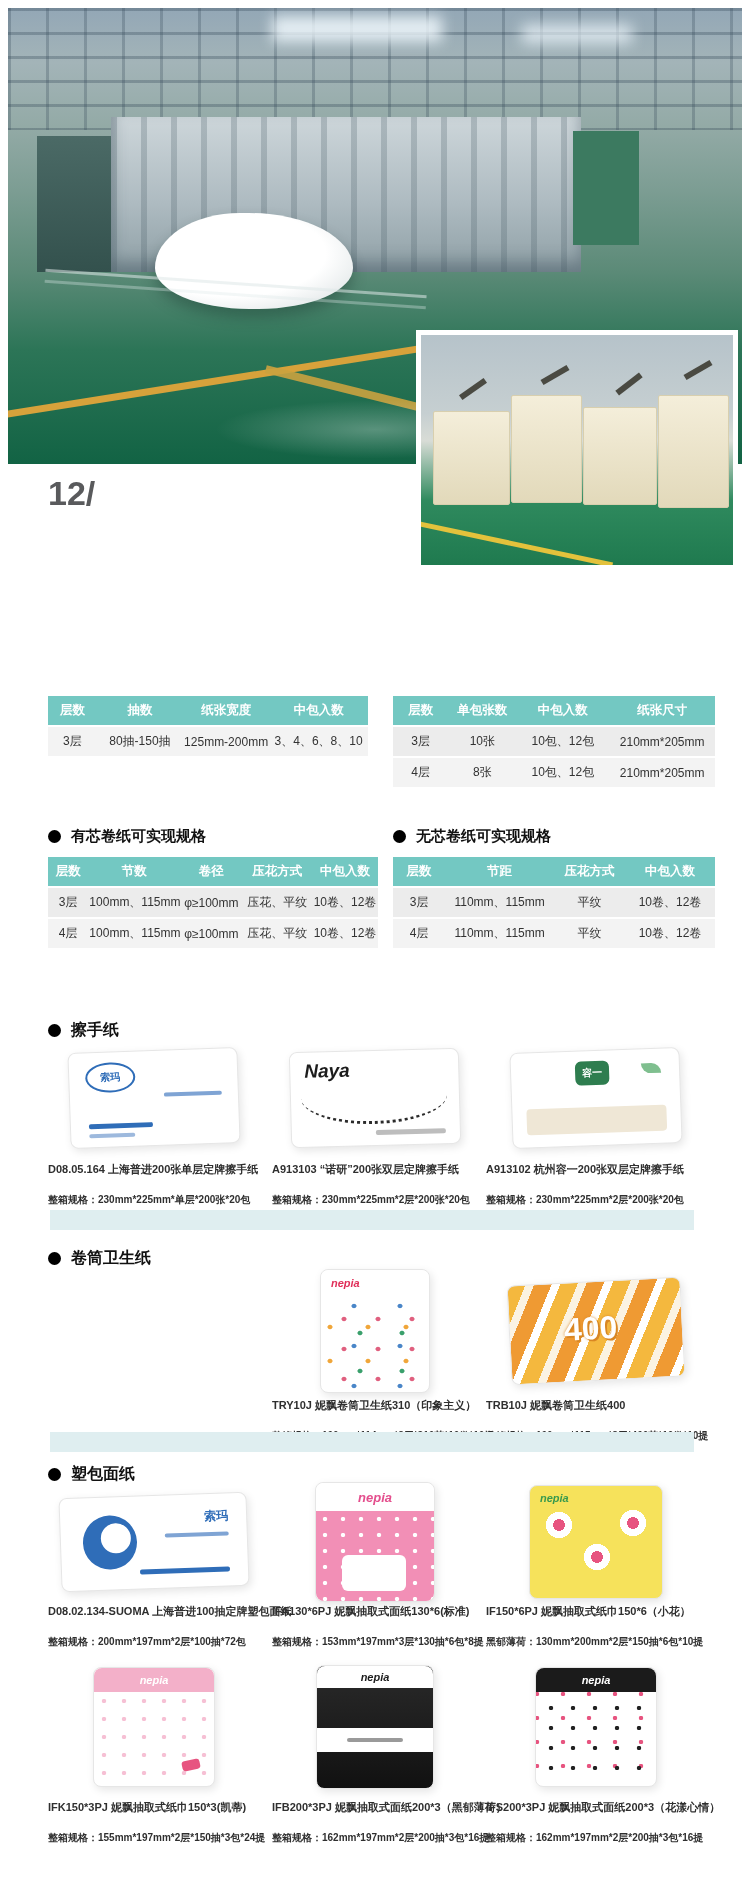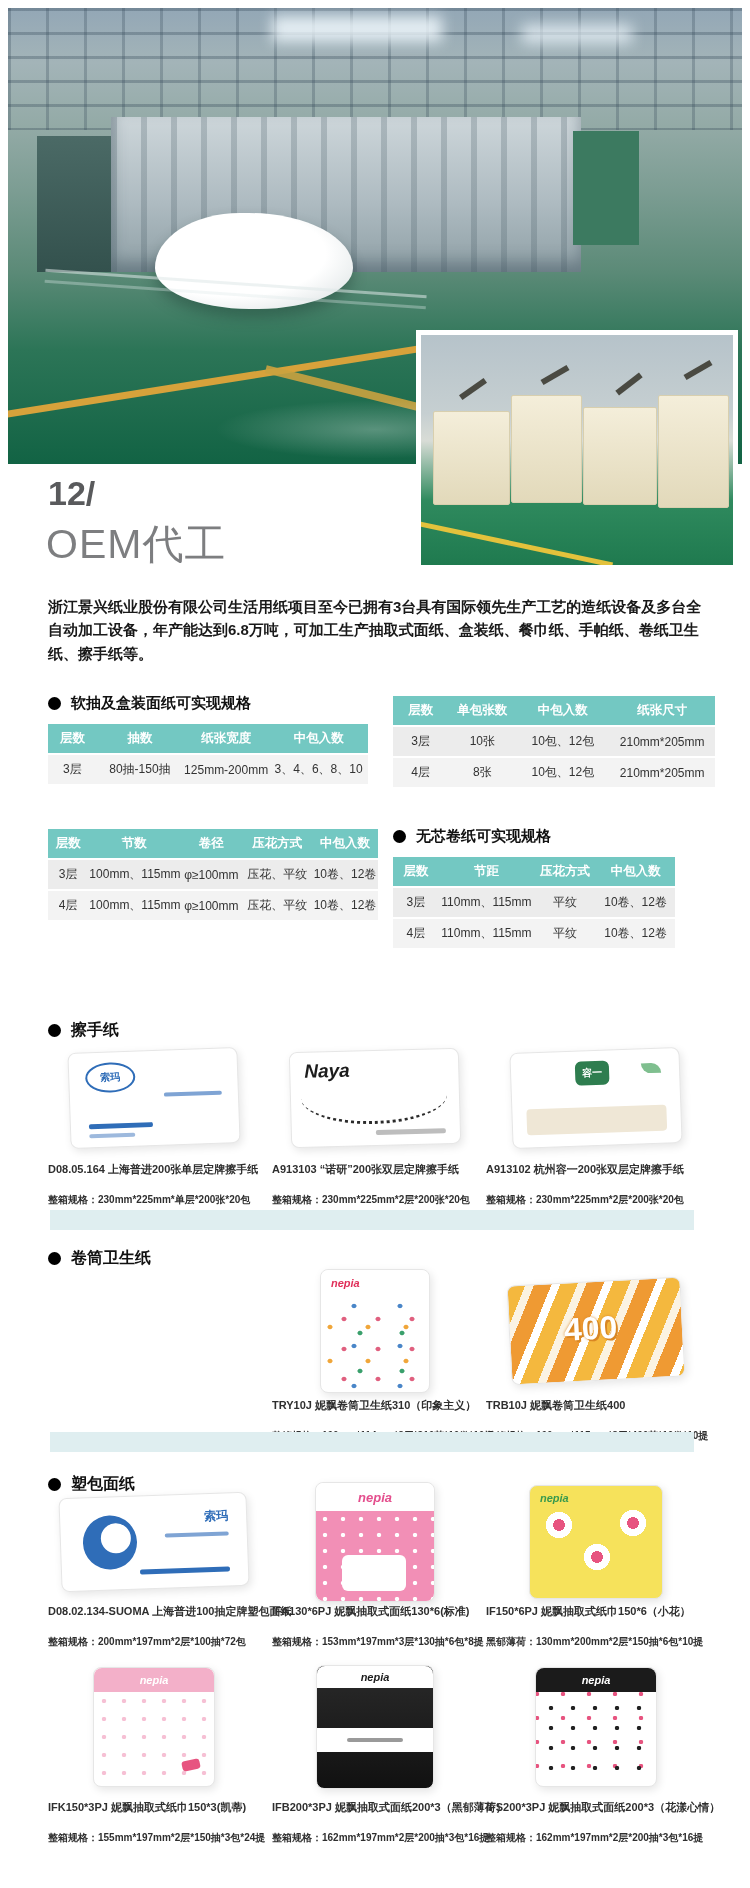--- a/index.html
+++ b/index.html
@@ -186,28 +186,22 @@
       <div class="im-a im-a4"></div>
       <div class="im-m im-m1"></div>
       <div class="im-m im-m2"></div>
       <div class="im-m im-m3"></div>
       <div class="im-m im-m4"></div>
       <div class="im-line"></div>
     </div>
   </div>
 
   <div class="h-num">12/</div>
-  <div class="h-title">OEM代工</div>
-  <div class="intro">浙江景兴纸业股份有限公司生活用纸项目至今已拥有3台具有国际领先生产工艺的造纸设备及多台全自动加工设备，年产能达到6.8万吨，可加工生产抽取式面纸、盒装纸、餐巾纸、手帕纸、卷纸卫生纸、擦手纸等。</div>
 
   <div class="spec" style="left:48px;top:694px;width:320px;">
-    <div class="sec-title">
-      <span class="dot"></span>
-      <span>软抽及盒装面纸可实现规格</span>
-    </div>
     <table class="spec-t">
       <tbody>
           <tr>
         <th style="width:15%">层数</th>
         <th style="width:27%">抽数</th>
         <th style="width:27%">纸张宽度</th>
         <th style="width:31%">中包入数</th>
       </tr>
       <tr class="alt">
         <td>3层</td>
@@ -238,20 +232,24 @@
         <td>4层</td>
         <td>8张</td>
         <td>10包、12包</td>
         <td>210mm*205mm</td>
       </tr>
     </tbody>
       </table>
   </div>
 
   <div class="spec" style="left:48px;top:827px;width:330px;">
+    <div class="sec-title">
+      <span class="dot"></span>
+      <span>有芯卷纸可实现规格</span>
+    </div>
     <table class="spec-t">
       <tbody>
           <tr>
         <th style="width:12%">层数</th>
         <th style="width:28%">节数</th>
         <th style="width:19%">卷径</th>
         <th style="width:21%">压花方式</th>
         <th style="width:20%">中包入数</th>
       </tr>
       <tr>
@@ -265,21 +263,21 @@
         <td>4层</td>
         <td>100mm、115mm</td>
         <td>φ≥100mm</td>
         <td>压花、平纹</td>
         <td>10卷、12卷</td>
       </tr>
     </tbody>
       </table>
   </div>
 
-  <div class="spec" style="left:393px;top:827px;width:282px;">
+  <div class="spec" style="left:393px;top:827px;width:322px;">
     <div class="sec-title">
       <span class="dot"></span>
       <span>无芯卷纸可实现规格</span>
     </div>
     <table class="spec-t">
       <tbody>
           <tr>
         <th style="width:16%">层数</th>
         <th style="width:34%">节距</th>
         <th style="width:22%">压花方式</th>
@@ -372,21 +370,21 @@
       <div class="pkg b3">
         <span class="num">400</span>
       </div>
     </div>
     <div class="pname">TRB10J 妮飘卷筒卫生纸400</div>
     <div class="pspec">整箱规格：100mm*115mm*3层*400节*10卷*10提</div>
   </div>
 
   <div class="band" style="top:1432px;"></div>
 
-  <div class="sec" style="top:1464px;margin-top:10px;">
+  <div class="sec" style="top:1464px;">
     <div class="sec-title">
       <span class="dot"></span>
       <span>塑包面纸</span>
     </div>
   </div>
 
   <div class="card" style="left:48px;top:1488px;width:212px;">
     <div class="photo" style="height:108px;">
       <div class="pkg c1">
         <span class="circle">

